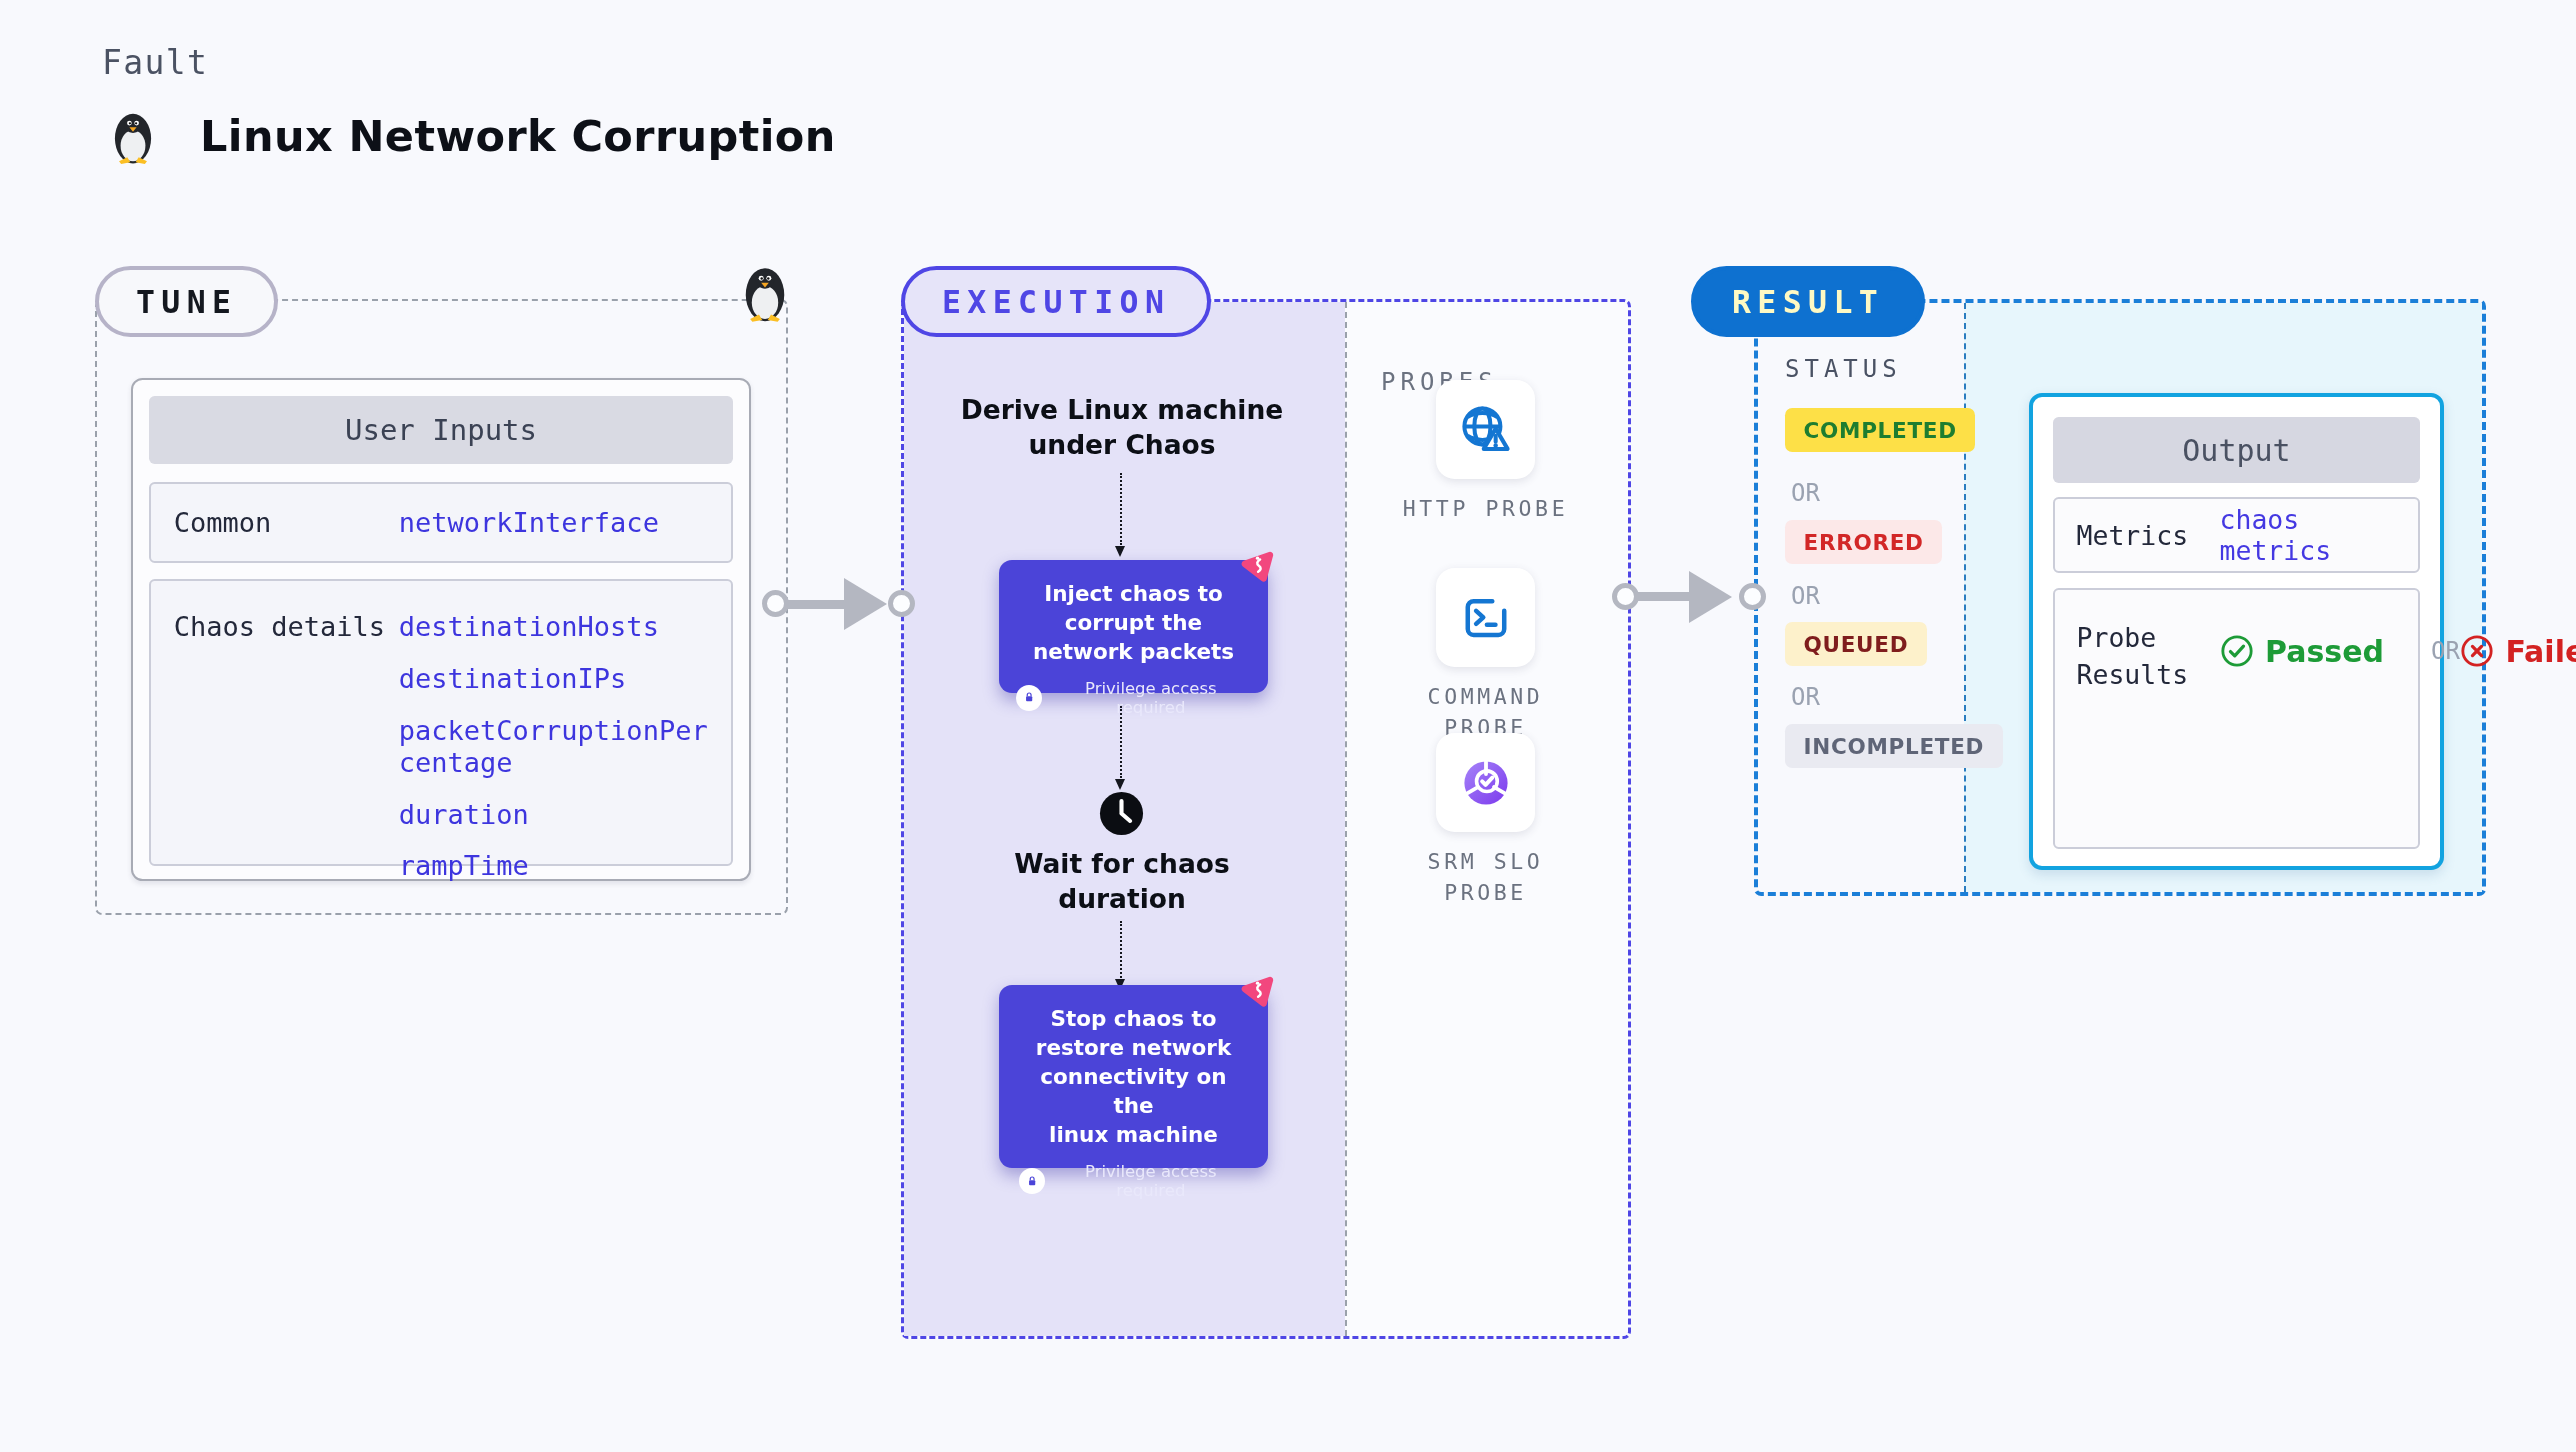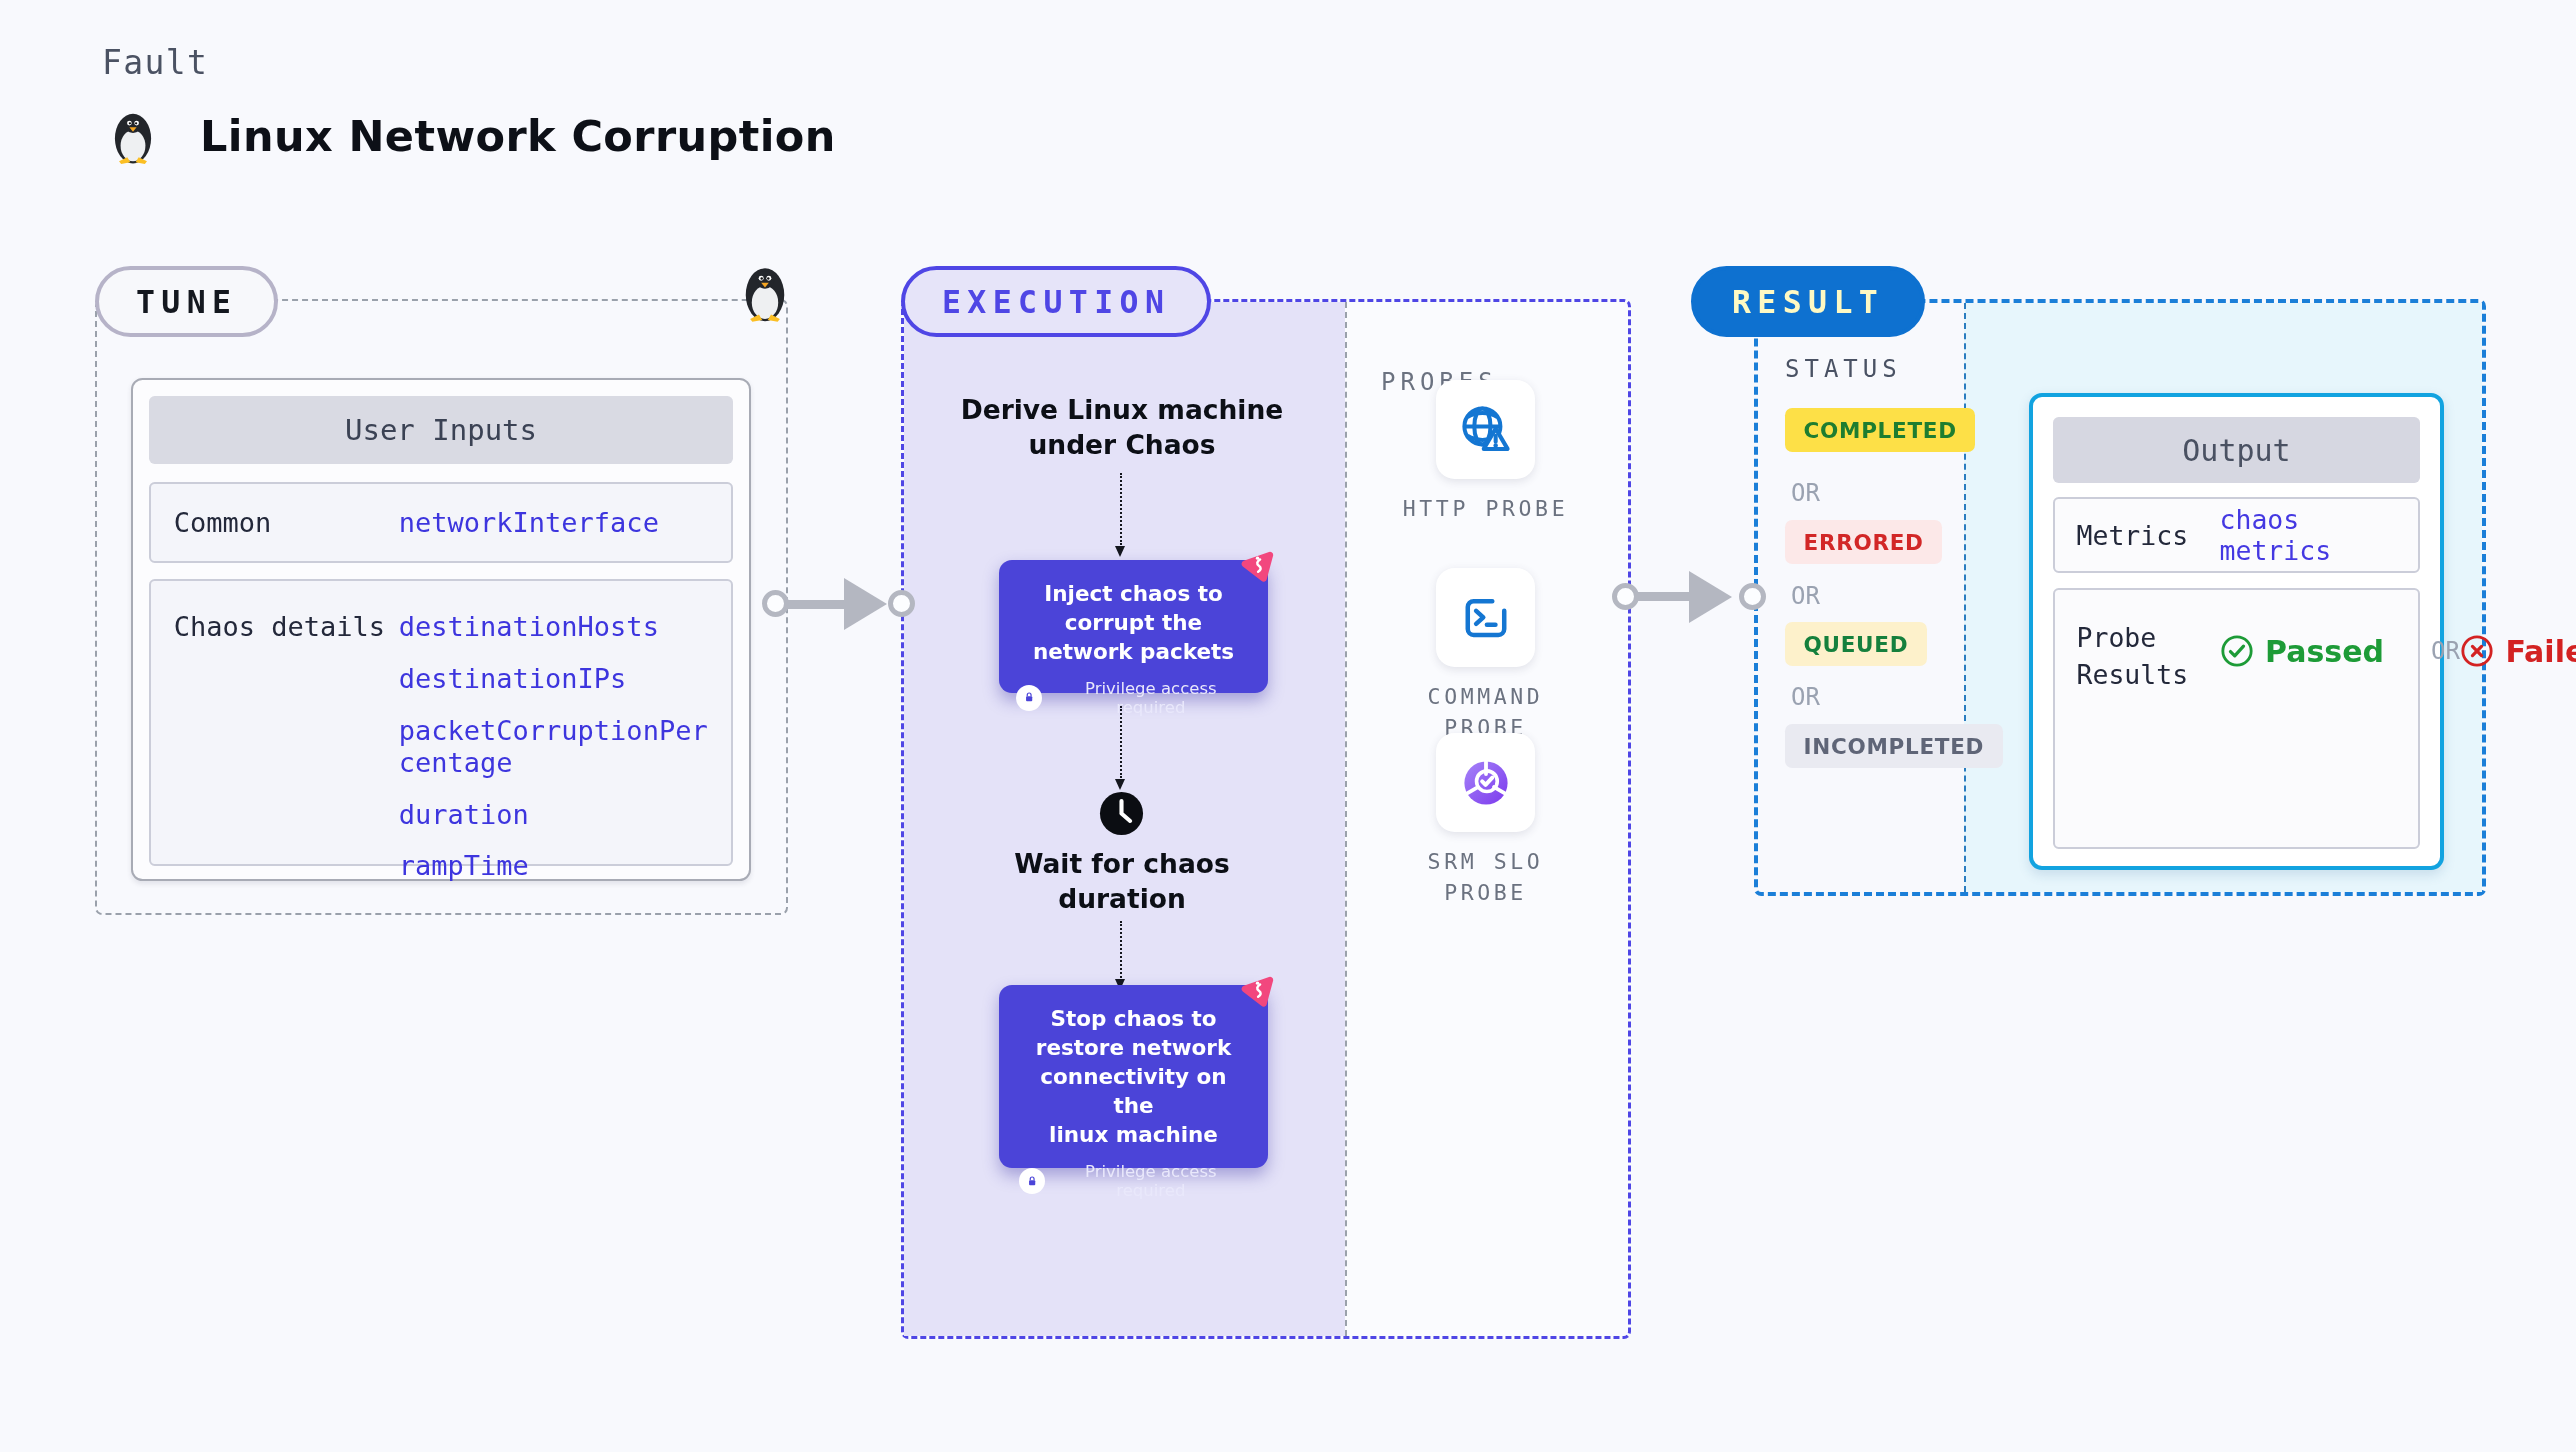--- a/index.html
+++ b/index.html
@@ -271,21 +271,21 @@
     <div class="result-cyan"></div>
     <div class="result-divider"></div>
   </div>
   <div class="pill result mono">RESULT</div>
 
   <div class="abs status-label mono">STATUS</div>
   <div class="status-badge" style="top: 408px; background: #fde047; color: rgb(30, 125, 48);">COMPLETED</div>
   <div class="or mono" style="left:1791px;top:479px;">OR</div>
   <div class="status-badge" style="top: 520px; background: rgb(252, 232, 232); color: rgb(210, 39, 39);">ERRORED</div>
   <div class="or mono" style="left:1791px;top:582px;">OR</div>
-  <div class="status-badge" style="top: 622px; background: rgb(253, 241, 203); color: #15803d;">QUEUED</div>
+  <div class="status-badge" style="top: 622px; background: rgb(253, 241, 203); color: #7f1d1d;">QUEUED</div>
   <div class="or mono" style="left:1791px;top:683px;">OR</div>
   <div class="status-badge" style="top: 724px; background: rgb(233, 234, 241); color: rgb(95, 101, 119);">INCOMPLETED</div>
 
   <div class="abs out-card">
     <div class="out-head mono">Output</div>
     <div class="out-row metrics">
       <div class="out-label mono">Metrics</div>
       <div class="metric-value mono">chaos metrics</div>
     </div>
     <div class="out-row probe">

